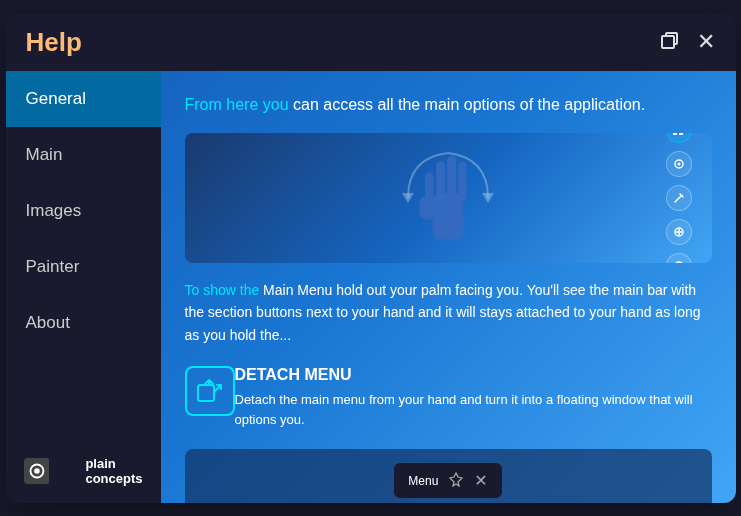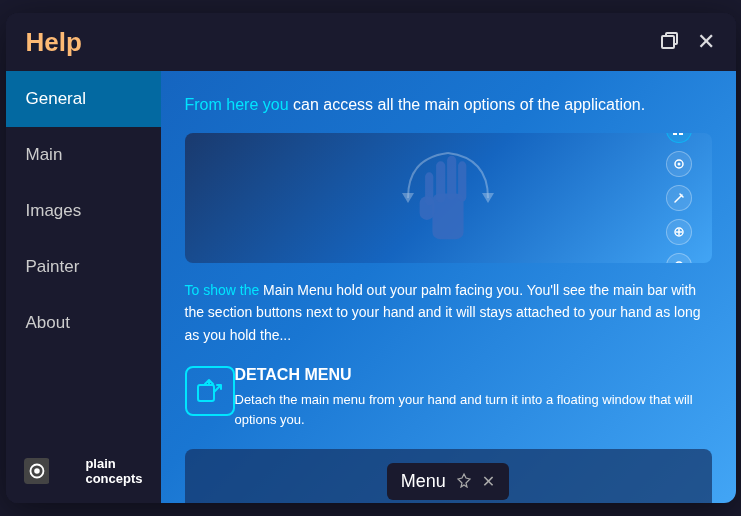--- a/index.html
+++ b/index.html
@@ -215,21 +215,21 @@
     .menu-bar {
       background: #1a1a2e;
       border-radius: 6px;
       display: flex;
       align-items: center;
       gap: 10px;
       padding: 8px 14px;
     }
     .menu-bar-label {
       color: #fff;
-      font-size: 18px;
+      font-size: 12px;
     }
     .menu-bar-icon {
       color: #aaa;
       font-size: 14px;
       cursor: pointer;
     }
     .menu-bar-close {
       color: #aaa;
       font-size: 16px;
       cursor: pointer;

